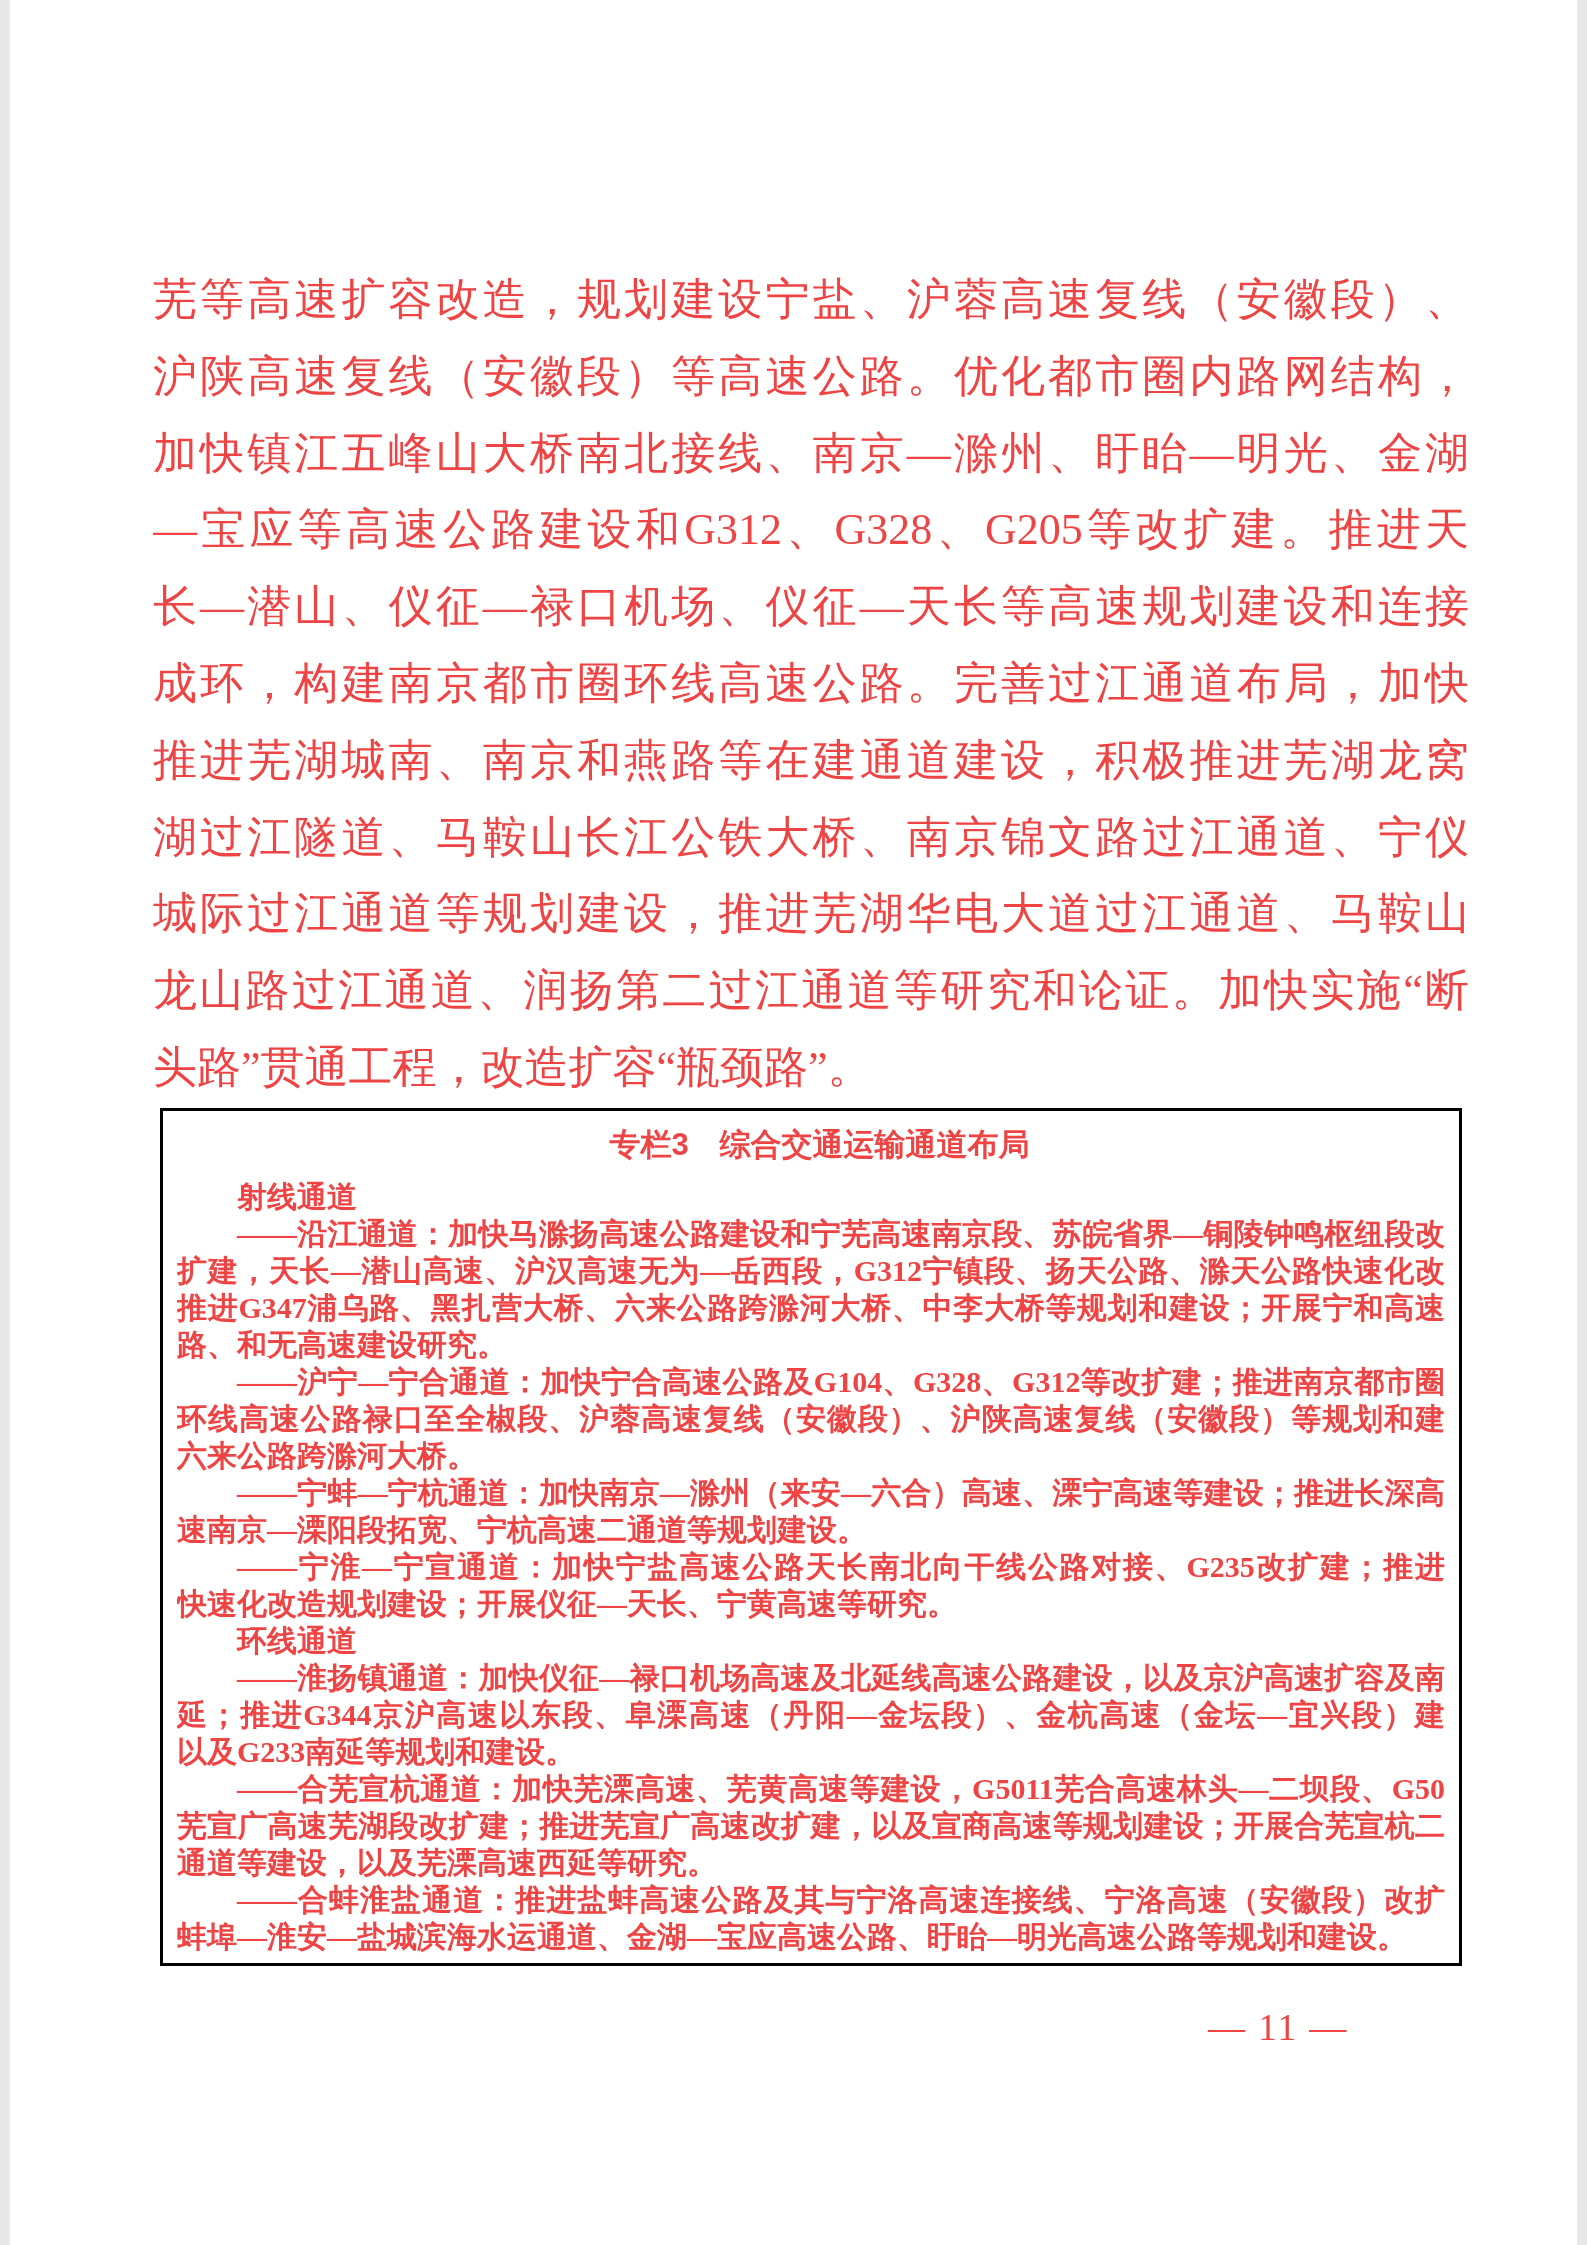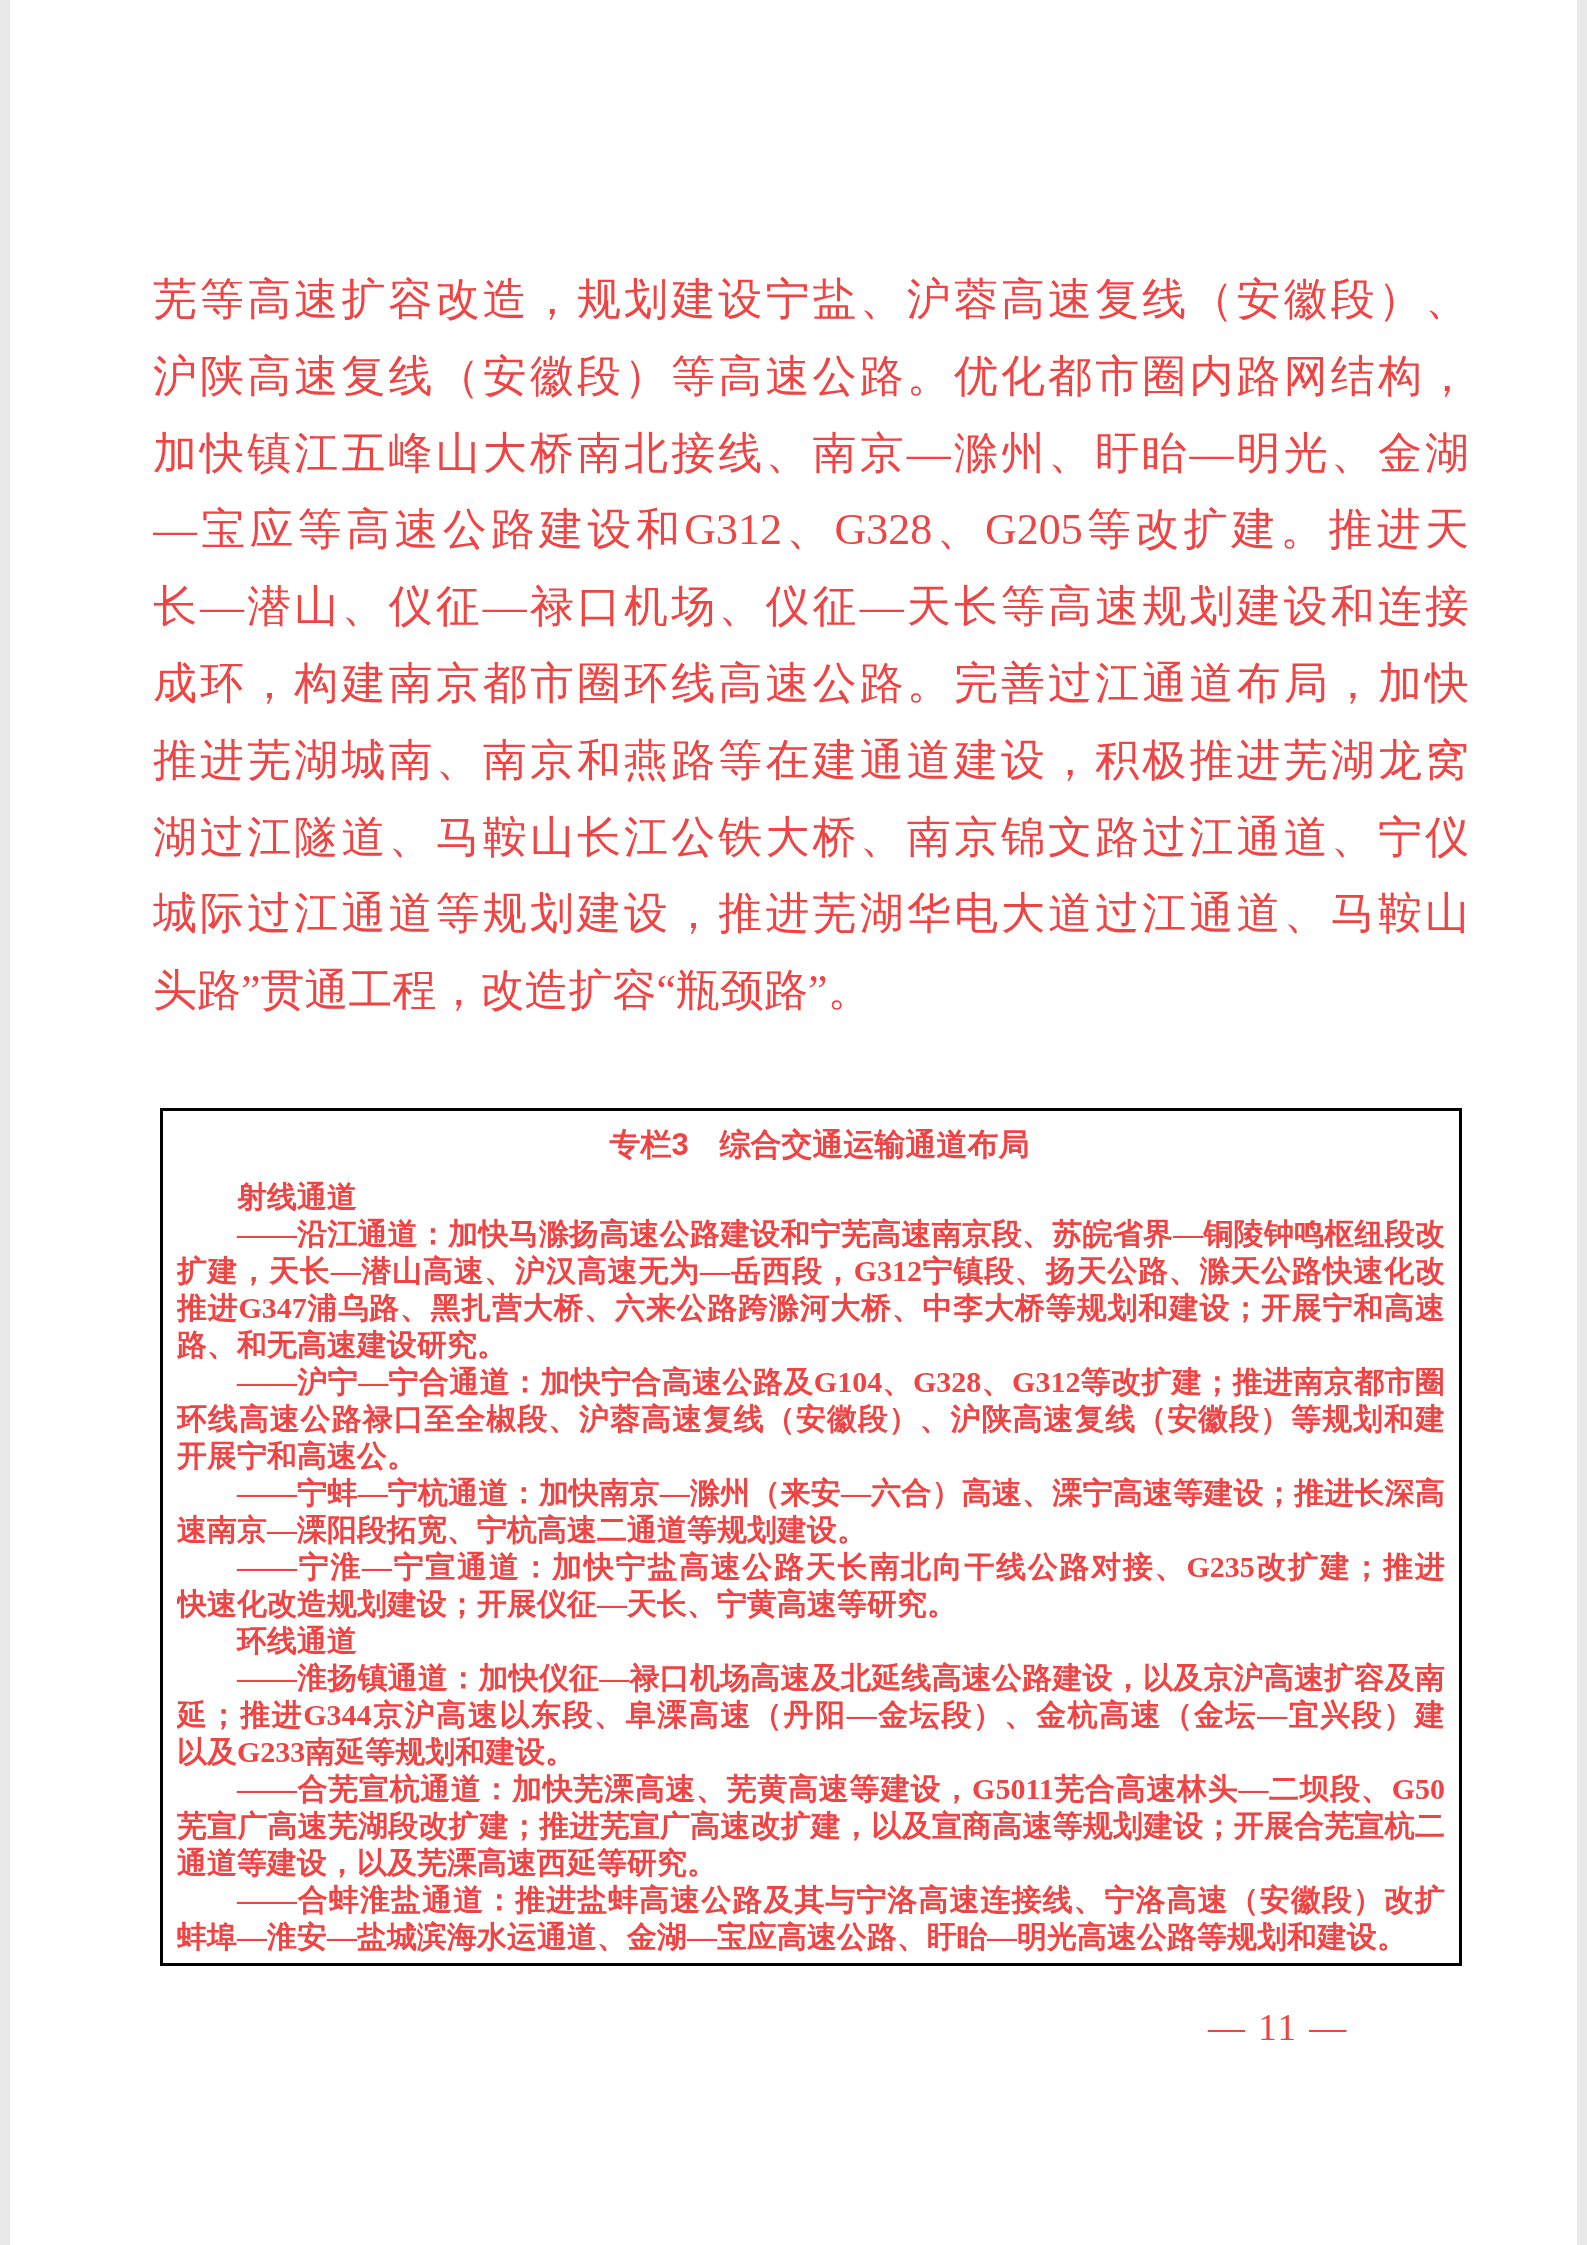--- a/index.html
+++ b/index.html
@@ -88,34 +88,35 @@
   <div class="main-text">
     <div class="mline">芜等高速扩容改造，规划建设宁盐、沪蓉高速复线（安徽段）、</div>
     <div class="mline">沪陕高速复线（安徽段）等高速公路。优化都市圈内路网结构，</div>
     <div class="mline">加快镇江五峰山大桥南北接线、南京—滁州、盱眙—明光、金湖</div>
     <div class="mline">—宝应等高速公路建设和G312、G328、G205等改扩建。推进天</div>
     <div class="mline">长—潜山、仪征—禄口机场、仪征—天长等高速规划建设和连接</div>
     <div class="mline">成环，构建南京都市圈环线高速公路。完善过江通道布局，加快</div>
     <div class="mline">推进芜湖城南、南京和燕路等在建通道建设，积极推进芜湖龙窝</div>
     <div class="mline">湖过江隧道、马鞍山长江公铁大桥、南京锦文路过江通道、宁仪</div>
     <div class="mline">城际过江通道等规划建设，推进芜湖华电大道过江通道、马鞍山</div>
+    <div class="mline">龙山路过江通道、润扬第二过江通道等研究和论证。加快实施“断</div>
     <div class="mline short">头路”贯通工程，改造扩容“瓶颈路”。</div>
   </div>
 
   <div class="column-box">
     <div class="box-title">专栏3　综合交通运输通道布局</div>
     <div class="box-body">
       <div class="bline short indent">射线通道</div>
       <div class="bline indent">——沿江通道：加快马滁扬高速公路建设和宁芜高速南京段、苏皖省界—铜陵钟鸣枢纽段改</div>
       <div class="bline">扩建，天长—潜山高速、沪汉高速无为—岳西段，G312宁镇段、扬天公路、滁天公路快速化改造；</div>
       <div class="bline">推进G347浦乌路、黑扎营大桥、六来公路跨滁河大桥、中李大桥等规划和建设；开展宁和高速公</div>
       <div class="bline short">路、和无高速建设研究。</div>
       <div class="bline indent">——沪宁—宁合通道：加快宁合高速公路及G104、G328、G312等改扩建；推进南京都市圈</div>
       <div class="bline">环线高速公路禄口至全椒段、沪蓉高速复线（安徽段）、沪陕高速复线（安徽段）等规划和建设；</div>
-      <div class="bline short">开展宁和高速公。</div>
+      <div class="bline short">六来公路跨滁河大桥。</div>
       <div class="bline indent">——宁蚌—宁杭通道：加快南京—滁州（来安—六合）高速、溧宁高速等建设；推进长深高</div>
       <div class="bline short">速南京—溧阳段拓宽、宁杭高速二通道等规划建设。</div>
       <div class="bline indent">——宁淮—宁宣通道：加快宁盐高速公路天长南北向干线公路对接、G235改扩建；推进G205</div>
       <div class="bline short">快速化改造规划建设；开展仪征—天长、宁黄高速等研究。</div>
       <div class="bline short indent">环线通道</div>
       <div class="bline indent">——淮扬镇通道：加快仪征—禄口机场高速及北延线高速公路建设，以及京沪高速扩容及南</div>
       <div class="bline">延；推进G344京沪高速以东段、阜溧高速（丹阳—金坛段）、金杭高速（金坛—宜兴段）建设，</div>
       <div class="bline short">以及G233南延等规划和建设。</div>
       <div class="bline indent">——合芜宣杭通道：加快芜溧高速、芜黄高速等建设，G5011芜合高速林头—二坝段、G50</div>
       <div class="bline">芜宣广高速芜湖段改扩建；推进芜宣广高速改扩建，以及宣商高速等规划建设；开展合芜宣杭二</div>

